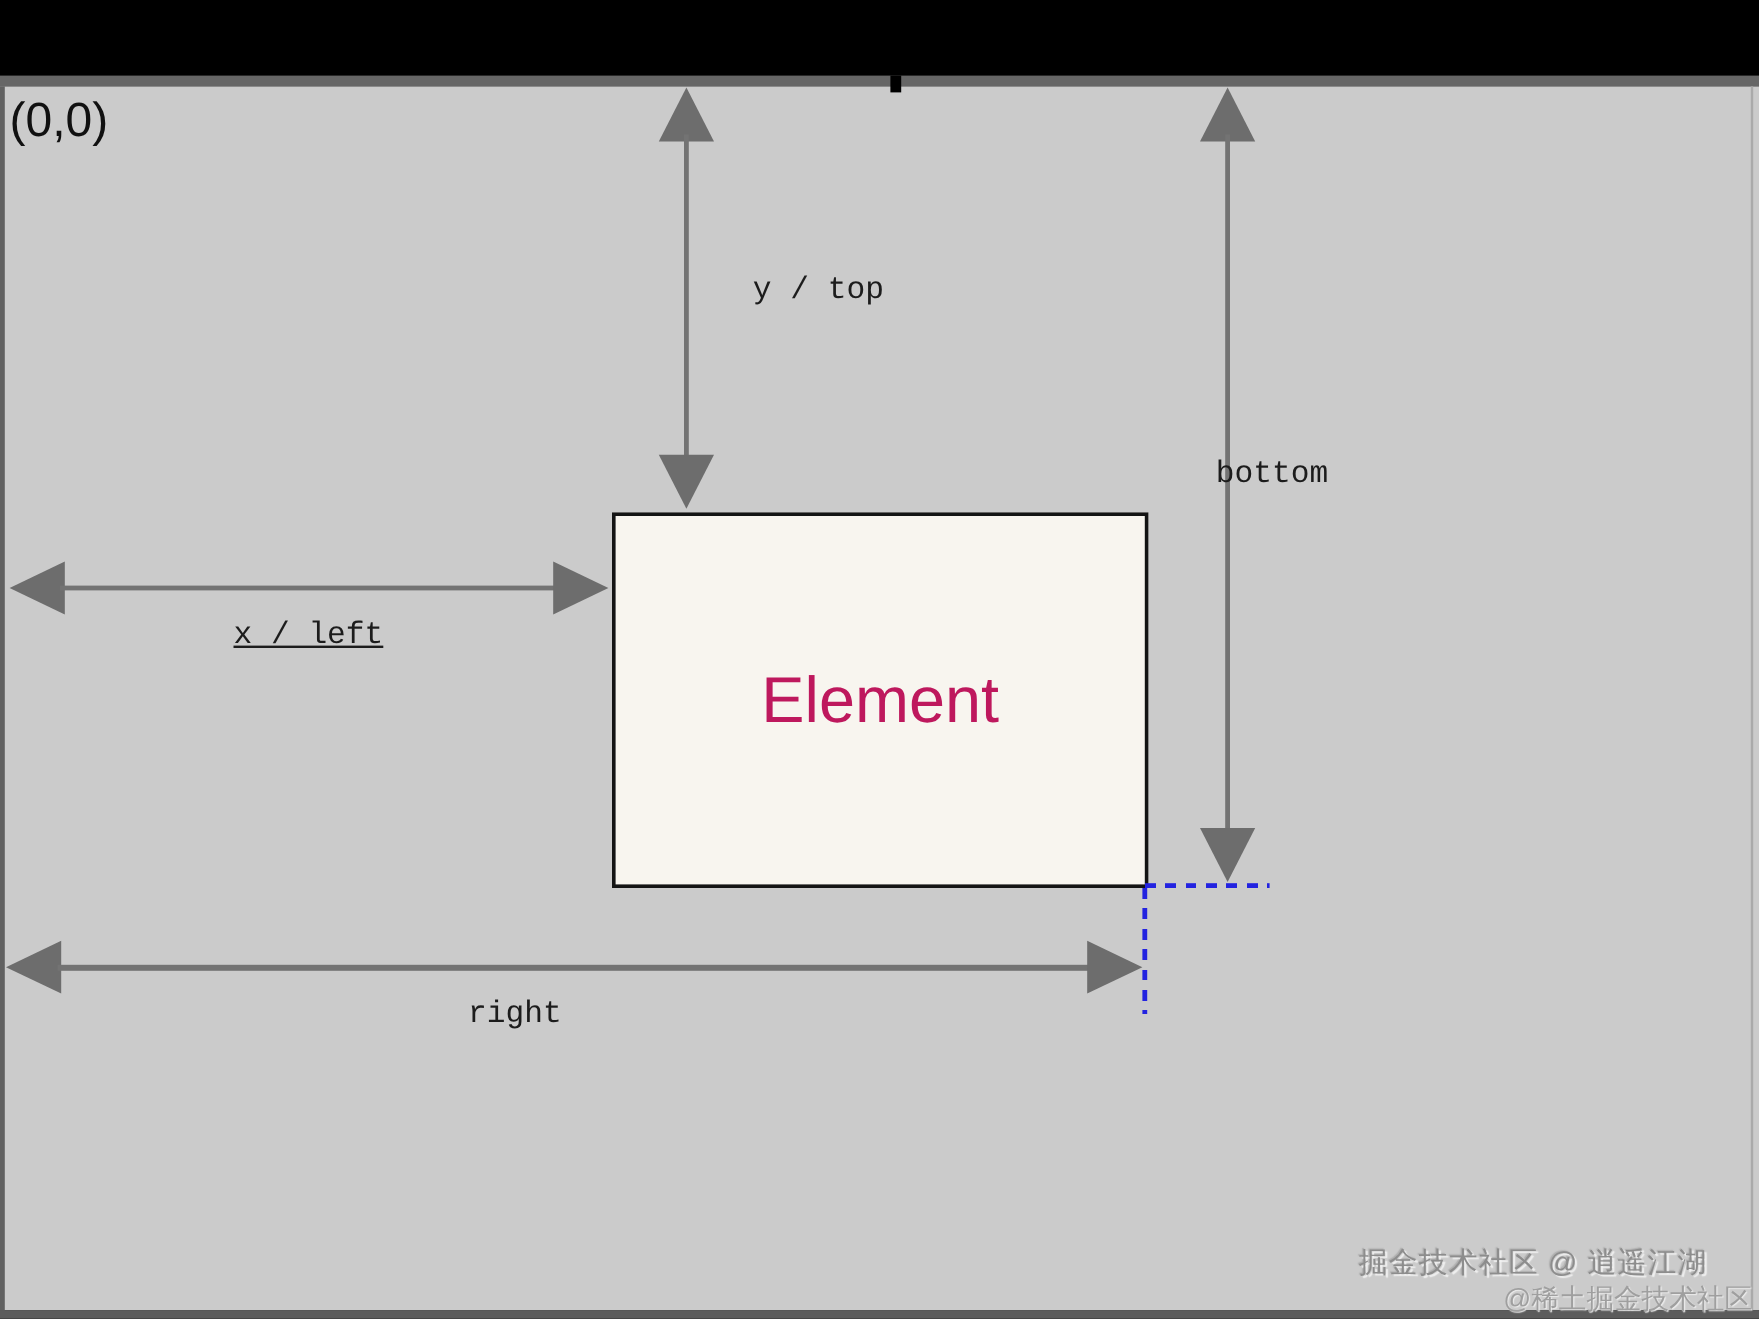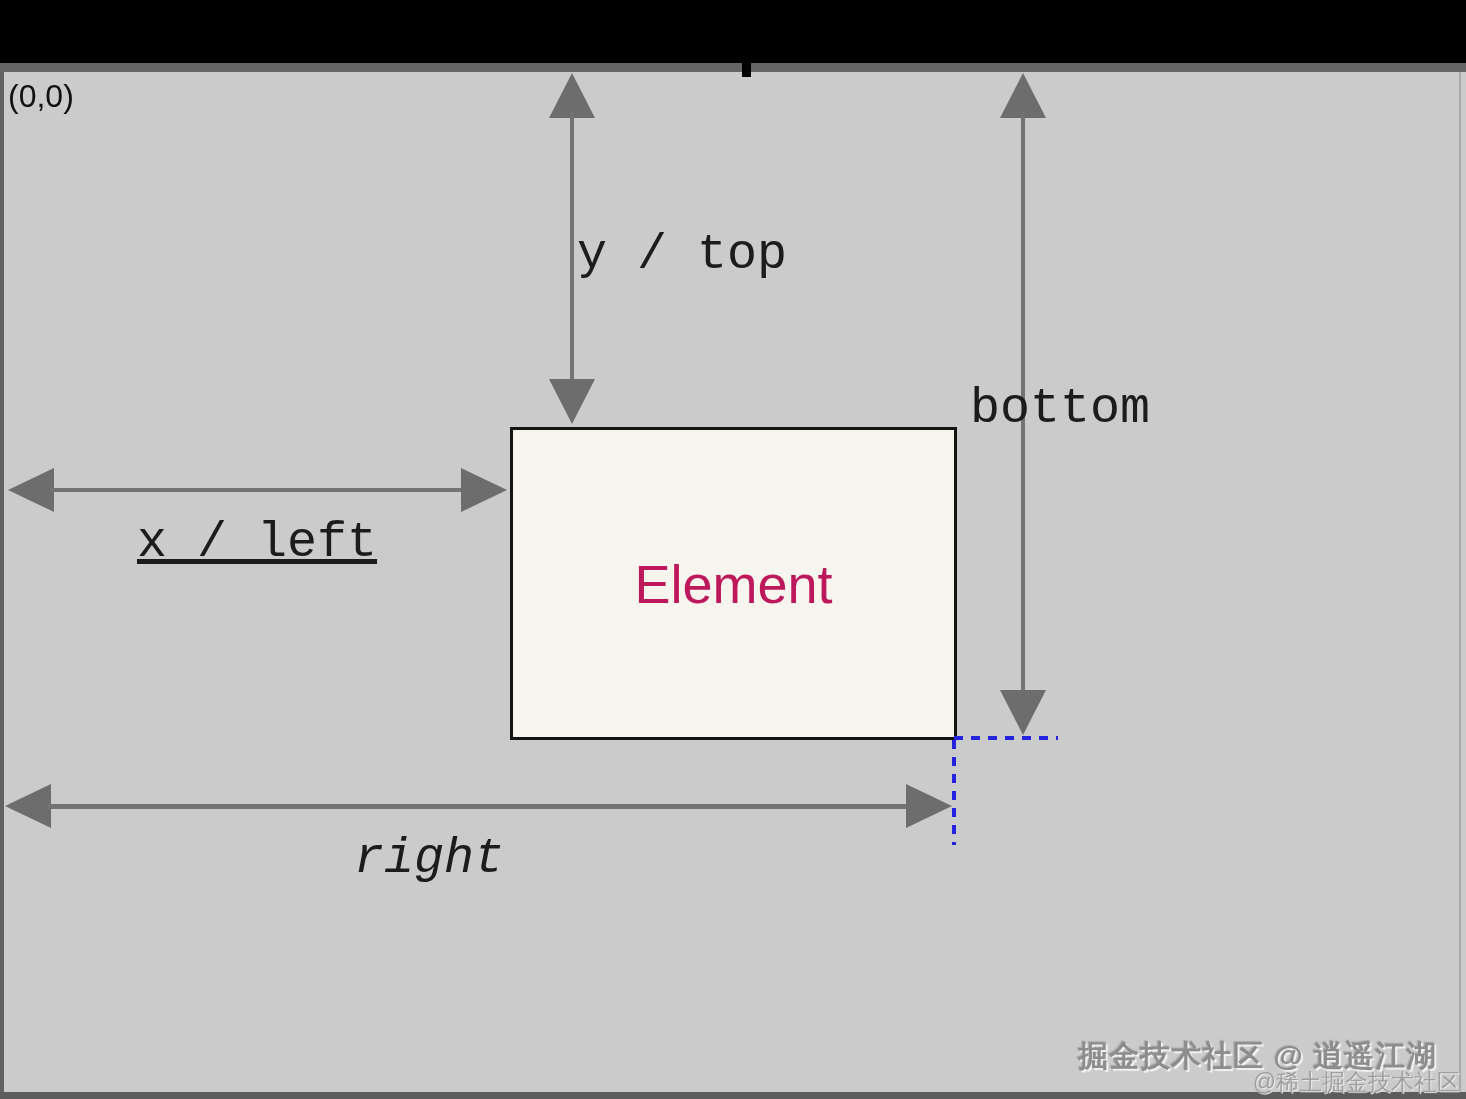--- a/index.html
+++ b/index.html
@@ -17,21 +17,21 @@
   .chrome-strip{ left:0; top:63px; width:1466px; height:9px; background:#666666; }
   .viewport    { left:0; top:72px; width:1466px; height:1020px; background:#cbcbcb; }
   .bottom-strip{ left:0; top:1092px; width:1466px; height:7px; background:#5c5c5c; }
   .left-edge   { left:0; top:72px; width:4px; height:1020px; background:#616161; }
   .right-edge  { left:1459px; top:72px; width:2px; height:1020px; background:#aaaaaa; }
   .top-tick    { left:742px; top:63px; width:9px; height:14px; background:#000; }
 
   
   .origin {
     left:8px; top:78px;
-    font-size:32px; color:#111; letter-spacing:0px;
+    font-size:40px; color:#111; letter-spacing:0px;
   }
 
   
   .element-box {
     left:510px; top:427px; width:447px; height:313px;
     box-sizing:border-box;
     background:#f8f5ef;
     border:3px solid #141414;
     display:flex; align-items:center; justify-content:center;
   }
@@ -42,42 +42,41 @@
   .shaft-h { height:4px; background:#737373; }
   .ah { width:0; height:0; }
   .ah-up    { border-left:23px solid transparent; border-right:23px solid transparent; border-bottom:45px solid #6d6d6d; }
   .ah-down  { border-left:23px solid transparent; border-right:23px solid transparent; border-top:45px solid #6d6d6d; }
   .ah-left  { border-top:22px solid transparent; border-bottom:22px solid transparent; border-right:46px solid #6d6d6d; }
   .ah-right { border-top:22px solid transparent; border-bottom:22px solid transparent; border-left:46px solid #6d6d6d; }
 
   
   .mlabel {
     font-family:"Liberation Mono", monospace;
-    font-size:50px; color:#1c1c1c;
+    font-size:26px; color:#1c1c1c;
     white-space:nowrap;
     transform:translateX(-50%);
   }
 
   
   .guide-h {
     left:954px; top:736px; width:104px; height:4px;
     background:repeating-linear-gradient(90deg,#2323e0 0 9px,transparent 9px 17px);
   }
   .guide-v {
     left:952px; top:740px; width:4px; height:105px;
     background:repeating-linear-gradient(180deg,#2323e0 0 9px,transparent 9px 17px);
   }
 
   
   .wm1 {
-    right:29px; top:1036px;
-    font-size:30px; color:#8d8d8d; letter-spacing:1px;
+    right:43px; top:1036px;
+    font-size:24px; color:#8d8d8d; letter-spacing:1px;
     text-shadow:2px 2px 1px #f2f2f2, -1px -1px 1px rgba(80,80,80,0.25);
     white-space:nowrap;
-    font-weight:bold;
   }
   .wm2 {
     right:6px; top:1067px;
     font-size:23px; color:#9f9f9f;
     text-shadow:1px 1px 1px #efefef;
     white-space:nowrap;
     margin-left:28px;
   }
 </style>
 </head>
@@ -112,21 +111,21 @@
   <div class="abs shaft-h" style="left:50px; top:488px; width:414px;"></div>
   <div class="abs ah ah-right" style="left:461px; top:468px;"></div>
 </div>
 <div class="abs mlabel" style="left:257px; top:514px;text-decoration:underline;">x / left</div>
 
 <div>
   <div class="abs ah ah-left" style="left:5px; top:784px;"></div>
   <div class="abs shaft-h" style="left:48px; top:804px; width:860px; height:5px;"></div>
   <div class="abs ah ah-right" style="left:906px; top:784px;"></div>
 </div>
-<div class="abs mlabel" style="left:429px; top:830px;font-style:italic;">right</div>
+<div class="abs mlabel" style="left:429px; top:830px;">right</div>
 
 <div class="abs element-box">
   <span class="element-label">Element</span>
 </div>
 
 <div class="abs guide-h"></div>
 <div class="abs guide-v"></div>
 
 <div class="abs wm1">掘金技术社区 @ 逍遥江湖</div>
 <div class="abs wm2">@稀土掘金技术社区</div>

